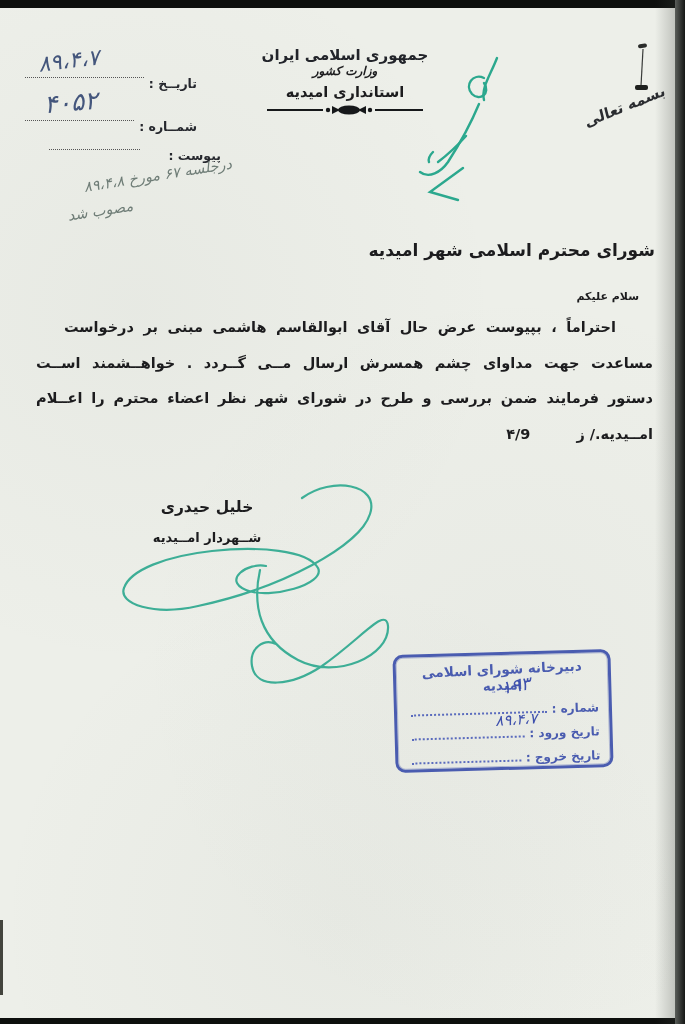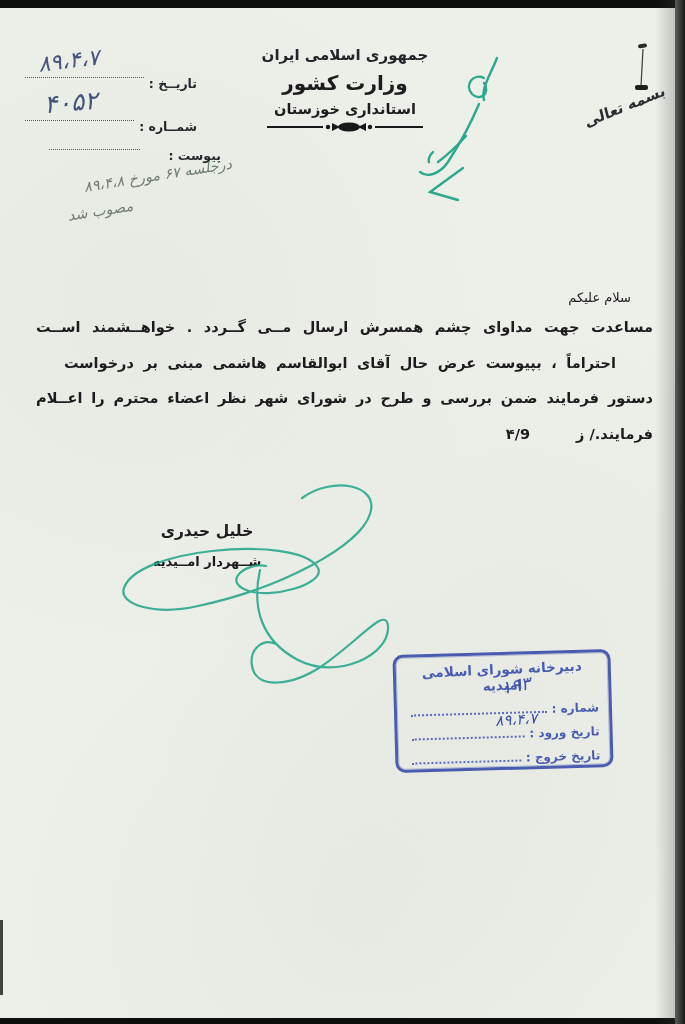--- a/index.html
+++ b/index.html
@@ -20,21 +20,21 @@
   .edge-bottom{position:absolute;left:0;top:1018px;width:685px;height:6px;background:#0d0f0d;}
   .edge-right{position:absolute;left:675px;top:0;width:10px;height:1024px;
     background:linear-gradient(to right,#5a5e5a,#151715);}
   .edge-right-shadow{position:absolute;left:655px;top:0;width:20px;height:1024px;
     background:linear-gradient(to right,rgba(60,65,60,0),rgba(60,65,60,0.25));}
   .edge-left-sliver{position:absolute;left:0;top:920px;width:3px;height:75px;background:#24261f;opacity:.85;}
 
   
   .letterhead{position:absolute;left:195px;top:46px;width:300px;text-align:center;direction:rtl;}
   .lh-country{font-size:15px;font-weight:700;letter-spacing:.3px;color:#22242a;}
-  .lh-ministry{font-size:20px;font-weight:700;margin-top:7px;}
+  .lh-ministry{font-size:12px;font-weight:700;font-style:italic;}
   .lh-province{font-size:14.5px;font-weight:700;margin-top:6px;}
   .lh-municipality{font-size:23px;font-weight:700;margin-top:5px;letter-spacing:.5px;}
   .ornament{margin-top:2px;}
 
   .basmala{position:absolute;left:578px;top:98px;width:90px;
     font-size:15px;font-weight:700;color:#2a2c30;direction:rtl;
     transform:rotate(-22deg) skewX(-8deg);}
 
   
   .meta-row{position:absolute;width:172px;display:flex;direction:rtl;align-items:flex-start;
@@ -49,33 +49,33 @@
   .hand-number{left:44px;top:88px;font-size:25px;transform:rotate(-5deg);}
 
   
   .pencil-note{position:absolute;left:10px;top:168px;width:225px;direction:rtl;
     color:#6f7d77;font-size:14.5px;font-style:italic;transform:rotate(-9deg);line-height:26px;}
   .pencil-note .l2{text-align:left;padding-left:55px;}
 
   
   .recipient{position:absolute;right:30px;top:240px;direction:rtl;
     font-size:17px;font-weight:700;}
-  .salutation{position:absolute;right:54px;top:290px;direction:rtl;
-    font-size:13px;font-weight:400;}
+  .salutation{position:absolute;right:46px;top:290px;direction:rtl;
+    font-size:11px;font-weight:700;}
   .body-text{position:absolute;right:32px;left:36px;top:310px;direction:rtl;
     font-size:14.5px;font-weight:700;line-height:35.5px;}
   .body-line{white-space:nowrap;}
   .jl{white-space:normal;text-align:justify;text-align-last:justify;}
   .l1{padding-right:37px;padding-left:28px;}
   .l4{text-align:right;}
   .l4 .gap{display:inline-block;width:46px;}
 
   
   .sig-block{position:absolute;left:112px;top:498px;width:190px;text-align:center;direction:rtl;}
-  .sig-name{font-size:15.5px;font-weight:700;margin-top:24px;}
+  .sig-name{font-size:15.5px;font-weight:700;}
   .sig-title{font-size:13px;font-weight:700;margin-top:14px;letter-spacing:1px;}
   .sig-svg{position:absolute;left:70px;top:470px;pointer-events:none;}
 
   
   .scrawl-svg{position:absolute;left:360px;top:40px;pointer-events:none;}
   .fold-svg{position:absolute;left:628px;top:40px;pointer-events:none;}
 
   
   .stamp{position:absolute;left:394px;top:652px;width:218px;height:118px;
     border:3px solid #4a5cb0;border-radius:10px;transform:rotate(-1.6deg);
@@ -97,21 +97,21 @@
 
   <div class="edge-top"></div>
   <div class="edge-bottom"></div>
   <div class="edge-right-shadow"></div>
   <div class="edge-right"></div>
   <div class="edge-left-sliver"></div>
 
   <div class="letterhead">
     <div class="lh-country">جمهوری اسلامی ایران</div>
     <div class="lh-ministry">وزارت کشور</div>
-    <div class="lh-province">استانداری خوزستان</div>
+    <div class="lh-province">استانداری امیدیه</div>
     <div class="ornament">
       <svg width="160" height="16" viewBox="0 0 160 16">
         <line x1="2" y1="8" x2="58" y2="8" stroke="#16181a" stroke-width="2"></line>
         <circle cx="63" cy="8" r="2.2" fill="#16181a"></circle>
         <polygon points="67,4 75,8 67,12" fill="#16181a"></polygon>
         <ellipse cx="84" cy="8" rx="11" ry="4.6" fill="#16181a"></ellipse>
         <polygon points="101,4 93,8 101,12" fill="#16181a"></polygon>
         <circle cx="105" cy="8" r="2.2" fill="#16181a"></circle>
         <line x1="110" y1="8" x2="158" y2="8" stroke="#16181a" stroke-width="2"></line>
       </svg>
@@ -150,28 +150,29 @@
     <span class="dots"></span>
   </div>
   <div class="hand-blue hand-date">۸۹،۴،۷</div>
   <div class="hand-blue hand-number">۴۰۵۲</div>
 
   <div class="pencil-note">
     <div>درجلسه ۶۷ مورخ ۸۹،۴،۸</div>
     <div class="l2">مصوب شد</div>
   </div>
 
+  <div class="recipient">شورای محترم اسلامی شهر امیدیه</div>
   <div class="salutation">سلام علیکم</div>
 
   <div class="body-text">
+    <div class="body-line jl l1">احتراماً ، بپیوست عرض حال آقای ابوالقاسم هاشمی مبنی بر درخواست</div>
     <div class="body-line jl">مساعدت جهت مداوای چشم همسرش ارسال مــی گــردد . خواهــشمند اســت</div>
-    <div class="body-line jl l1">احتراماً ، بپیوست عرض حال آقای ابوالقاسم هاشمی مبنی بر درخواست</div>
     <div class="body-line jl">دستور فرمایند ضمن بررسی و طرح در شورای شهر نظر اعضاء محترم را اعــلام</div>
     <div class="body-line l4">
-      <span>فرمایند./ ز</span><span class="gap"></span><span>۴/9</span>
+      <span>امــیدیه./ ز</span><span class="gap"></span><span>۴/9</span>
     </div>
   </div>
 
   <div class="sig-block">
     <div class="sig-name">خلیل حیدری</div>
     <div class="sig-title">شــهردار امــیدیه</div>
   </div>
   <svg class="sig-svg" width="350" height="240" viewBox="0 0 350 240">
     <g stroke="#2ba88e" stroke-width="2.2" fill="none" stroke-linecap="round" opacity="0.9">
       <path d="M232,28 C262,6 310,14 300,44 C290,76 212,118 128,136 C84,146 48,134 54,118 C60,100 96,86 142,81 C188,76 238,80 248,98 C256,114 200,130 176,120 C152,110 178,92 196,96"></path>

